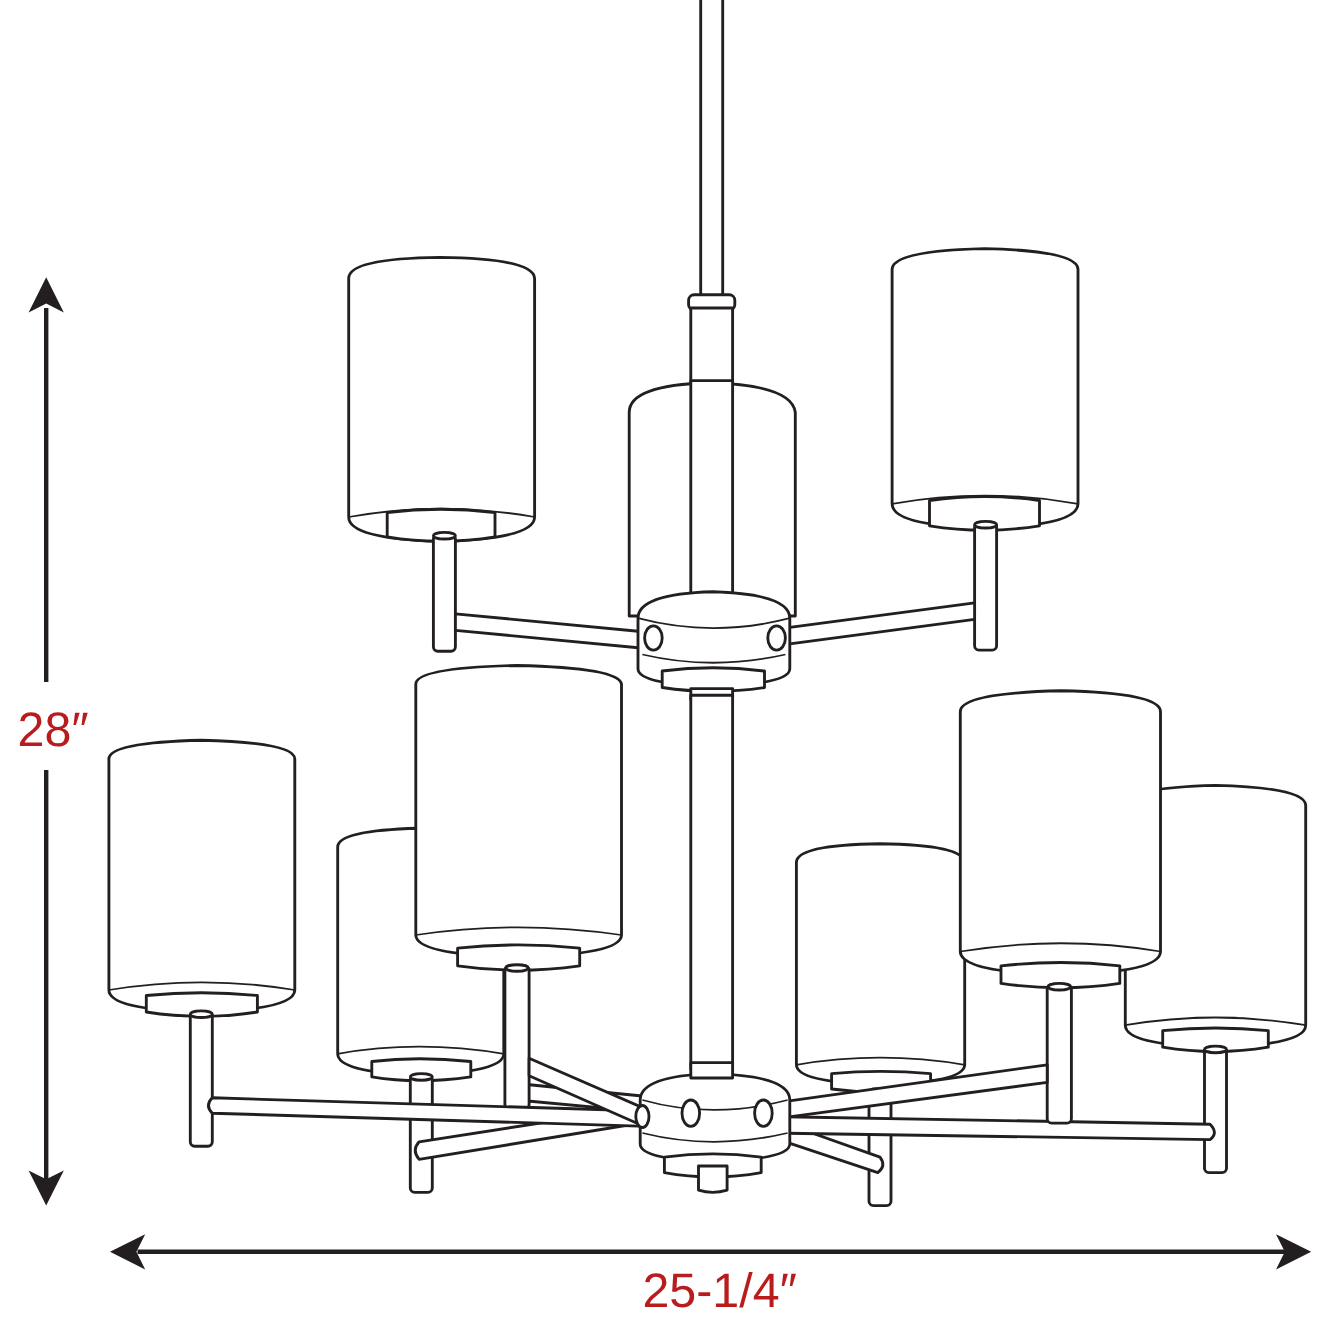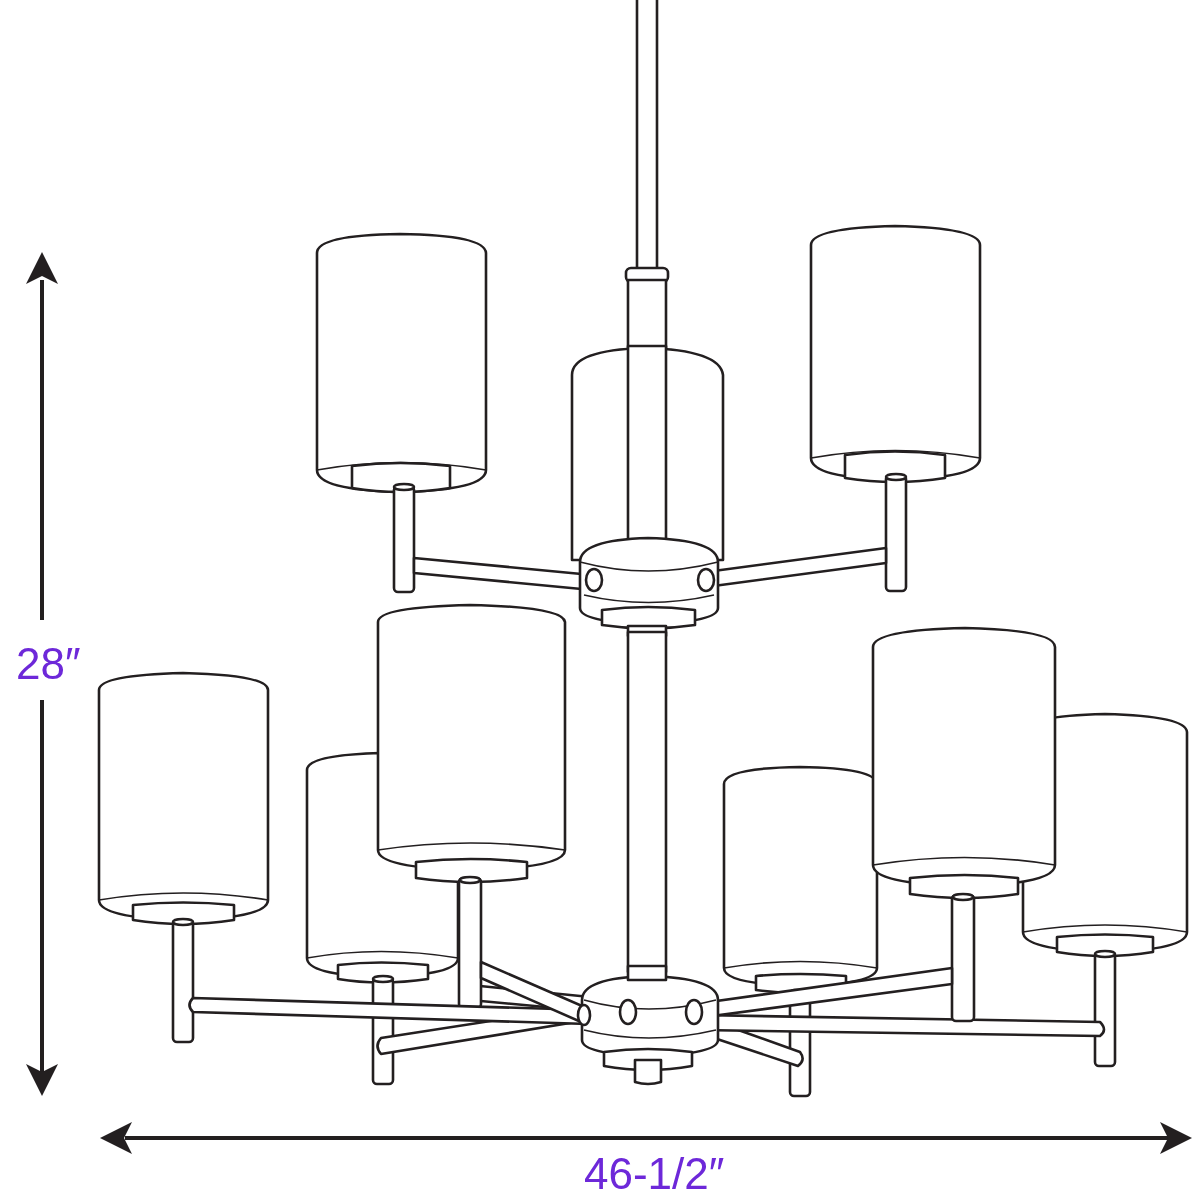--- a/index.html
+++ b/index.html
@@ -6,21 +6,21 @@
     body { width: 1200px; height: 1200px; overflow: hidden; position: relative; }
     #stage { position: absolute; left: 0; top: 0; width: 1200px; height: 1200px; }
     svg { display: block; }
     .ln { fill: #ffffff; stroke: #231f20; stroke-width: 2.6; stroke-linejoin: round; stroke-linecap: round; }
     .ln-thin { fill: none; stroke: #231f20; stroke-width: 1.6; }
     .dim-line { stroke: #231f20; stroke-width: 4; fill: none; }
     .arrow { fill: #231f20; }
     .dim-label {
       position: absolute;
       font-family: "Liberation Sans", "DejaVu Sans", sans-serif;
-      color: #6d28d9;
+      color: #b91c1c;
       font-size: 44px;
       line-height: 1;
       background: #ffffff;
       white-space: nowrap;
     }
   </style>
 </head>
 <body>
 
 <div id="stage">
@@ -145,14 +145,14 @@
     <rect class="ln" x="628" y="966" width="38" height="14"></rect>
     <ellipse class="ln" cx="628" cy="1012" rx="8" ry="12"></ellipse>
     <ellipse class="ln" cx="694" cy="1012" rx="8" ry="12"></ellipse>
     <ellipse class="ln" cx="584" cy="1015" rx="6" ry="10"></ellipse>
     <path class="ln" d="M604 1052 Q648 1046 692 1052 L692 1066 Q648 1074 604 1066 Z"></path>
     <path class="ln" d="M635 1060 L661 1060 L661 1082 Q648 1086 635 1082 Z"></path>
   </g>
 </svg>
 
 <div class="dim-label" style="left:16px; top:640px; padding:2px 0;">28″</div>
-<div class="dim-label" style="left:584px; top:1152px;">46-1/2″</div>
+<div class="dim-label" style="left:584px; top:1152px;">25-1/4″</div>
 </div>
 
 </body></html>

